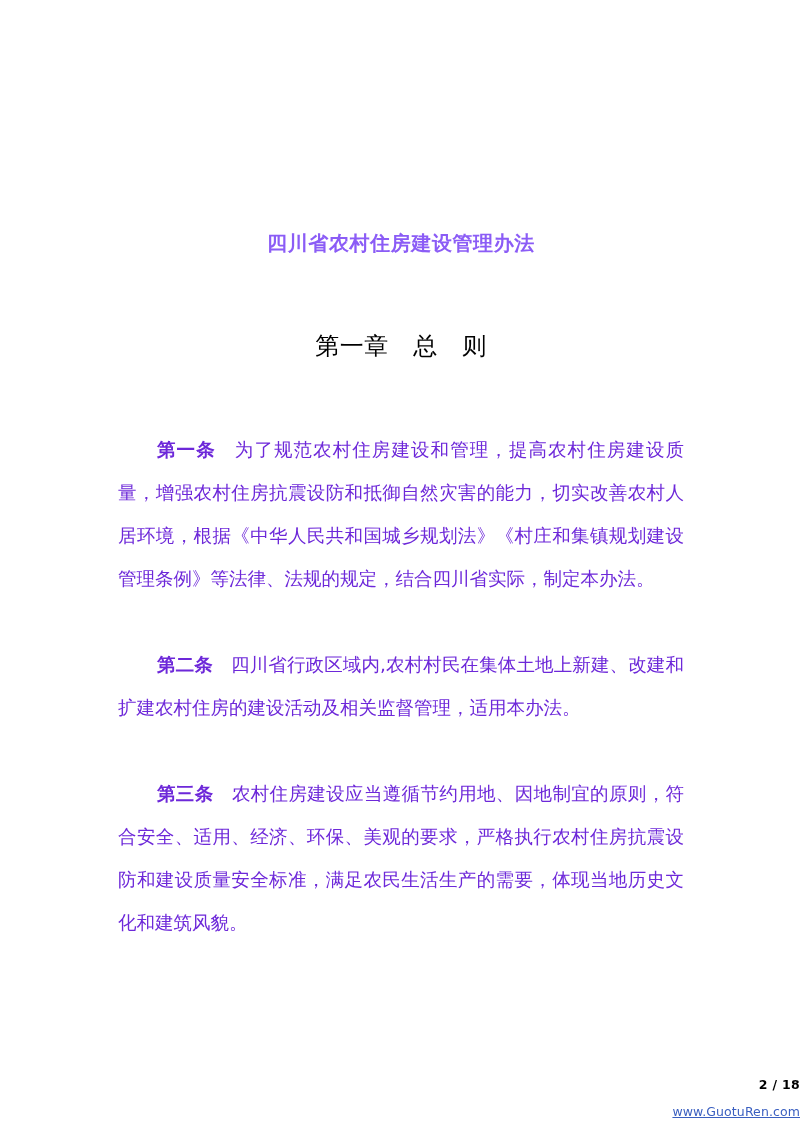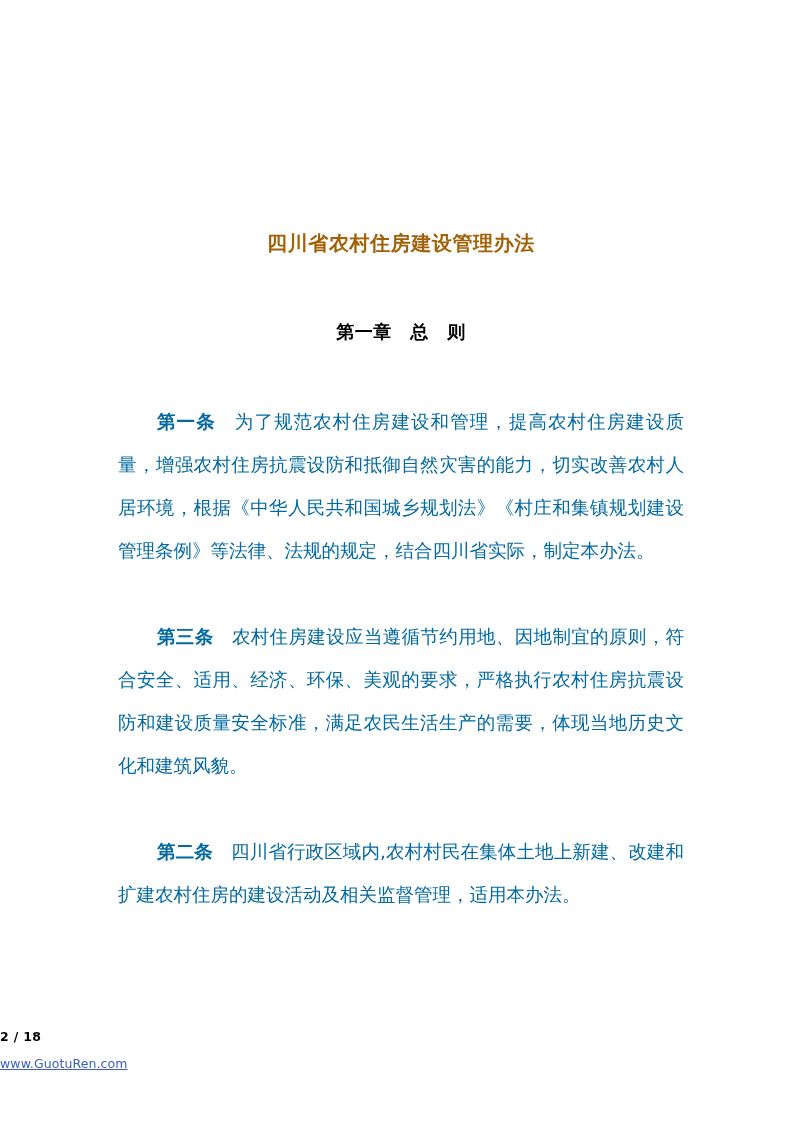--- a/index.html
+++ b/index.html
@@ -33,42 +33,42 @@
   }
 
   .doc-title {
     font-size: 20px;
     font-weight: bold;
     text-align: center;
     letter-spacing: 0.6px;
     line-height: 30px;
     margin: 0;
     padding-top: 228px;
-    color: #a16207;
+    color: #8b5cf6;
   }
 
   .chapter-heading {
-    font-size: 18px;
-    font-weight: bold;
+    font-size: 24px;
+    font-weight: normal;
     text-align: center;
     line-height: 28px;
-    margin: 2px;
+    margin: 16px;
     padding-top: 58px;
     letter-spacing: 0.5px;
     color: #000000;
   }
 
   .article {
     font-size: 18.5px;
     line-height: 43px;
     margin: 0;
     text-align: justify;
     text-justify: inter-ideograph;
     text-indent: 39px;
-    color: #0369a1;
+    color: #6d28d9;
   }
 
   .article.first-article {
     padding-top: 52px;
   }
 
   .article + .article {
     padding-top: 43px;
   }
 
@@ -79,22 +79,22 @@
   .article-gap {
     display: inline-block;
     width: 18px;
   }
 
   
   .footer {
     position: absolute;
     left: 0;
     right: 0;
-    top: 1028px;
-    text-align: left;
+    top: 1076px;
+    text-align: right;
   }
 
   .page-number {
     font-size: 12.5px;
     font-weight: bold;
     line-height: 18px;
     color: #000000;
     letter-spacing: 0.3px;
   }
 
@@ -117,25 +117,25 @@
 
     <h1 class="doc-title">四川省农村住房建设管理办法</h1>
 
     <h2 class="chapter-heading">第一章　总　则</h2>
 
     <p class="article first-article">
       <span class="article-label">第一条</span><span class="article-gap"></span><span>为了规范农村住房建设和管理，提高农村住房建设质量，增强农村住房抗震设防和抵御自然灾害的能力，切实改善农村人居环境，根据《中华人民共和国城乡规划法》《村庄和集镇规划建设管理条例》等法律、法规的规定，结合四川省实际，制定本办法。</span>
     </p>
 
     <p class="article">
-      <span class="article-label">第三条</span><span class="article-gap"></span><span>农村住房建设应当遵循节约用地、因地制宜的原则，符合安全、适用、经济、环保、美观的要求，严格执行农村住房抗震设防和建设质量安全标准，满足农民生活生产的需要，体现当地历史文化和建筑风貌。</span>
+      <span class="article-label">第二条</span><span class="article-gap"></span><span>四川省行政区域内,农村村民在集体土地上新建、改建和扩建农村住房的建设活动及相关监督管理，适用本办法。</span>
     </p>
 
     <p class="article">
-      <span class="article-label">第二条</span><span class="article-gap"></span><span>四川省行政区域内,农村村民在集体土地上新建、改建和扩建农村住房的建设活动及相关监督管理，适用本办法。</span>
+      <span class="article-label">第三条</span><span class="article-gap"></span><span>农村住房建设应当遵循节约用地、因地制宜的原则，符合安全、适用、经济、环保、美观的要求，严格执行农村住房抗震设防和建设质量安全标准，满足农民生活生产的需要，体现当地历史文化和建筑风貌。</span>
     </p>
 
 
   </div>
 
   <div class="footer">
     <div class="page-number">2 / 18</div>
     <a class="watermark-link" href="#" style="color: rgb(58, 95, 192);">www.GuotuRen.com</a>
   </div>
 

